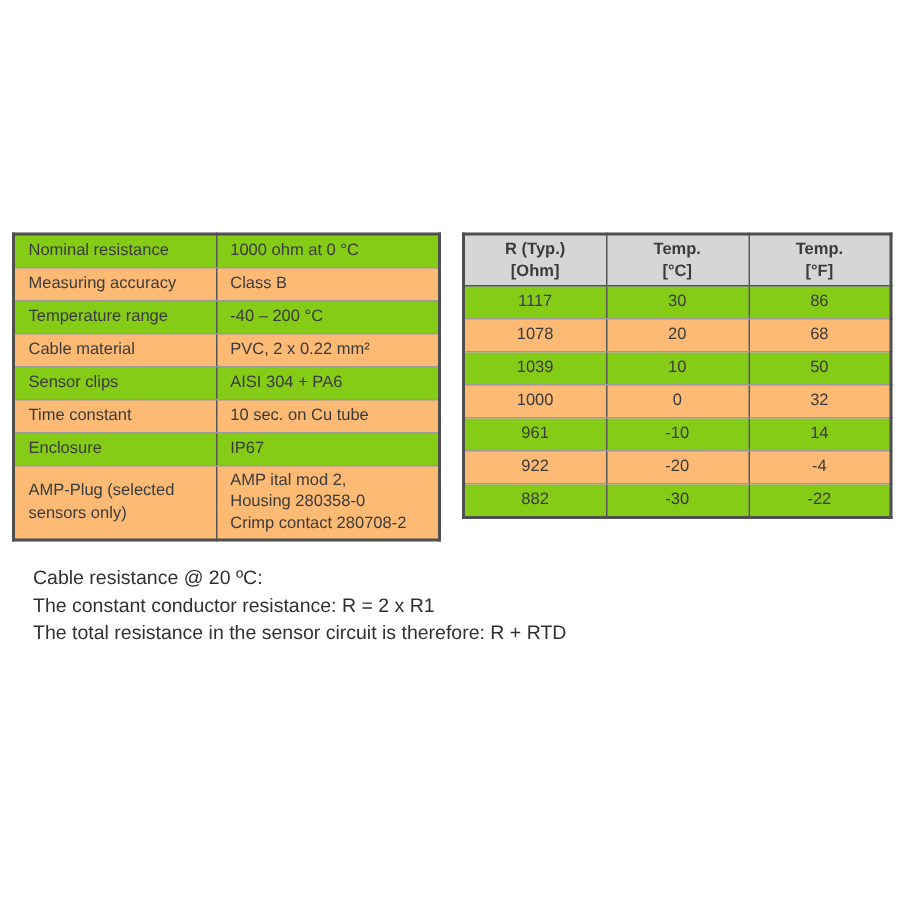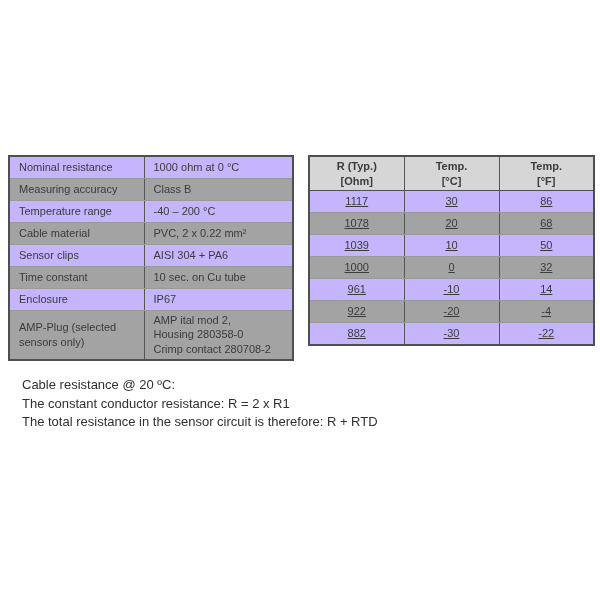--- a/index.html
+++ b/index.html
@@ -56,24 +56,24 @@
     vertical-align: middle;
     white-space: pre-line;
     line-height: 1.3;
   }
   .temp-table th {
     height: 31px;
     font-weight: bold;
     background: #d6d6d6;
     border-bottom: 1px solid #4f4f4f;
   }
-  .temp-table td { height: 19px; text-decoration: underline; }
+  .temp-table td { height: 19px; }
 
-  .row-gray { background: #a3a3a3; }
-  .row-white { background: #c4b5fd; }
+  .row-gray { background: #fdba74; }
+  .row-white { background: #84cc16; }
 
   
   .notes {
     position: absolute;
     left: 22px;
     top: 376px;
     font-size: 13px;
     line-height: 18.5px;
     color: #303030;
   }

